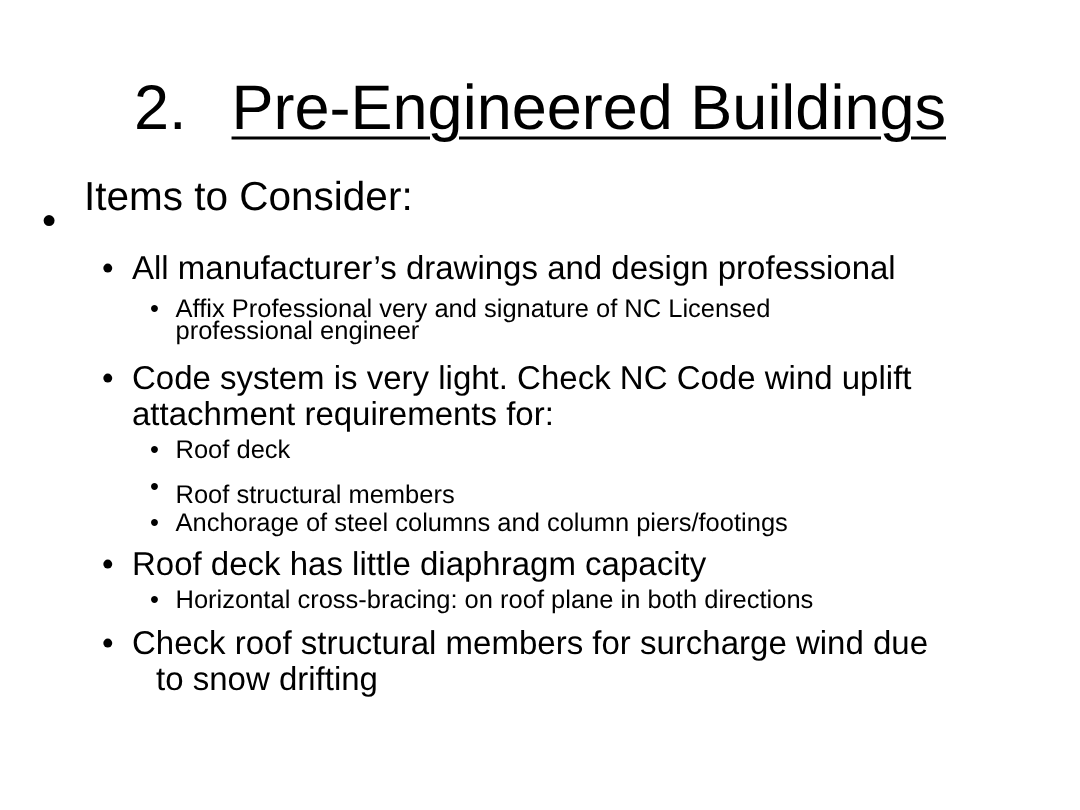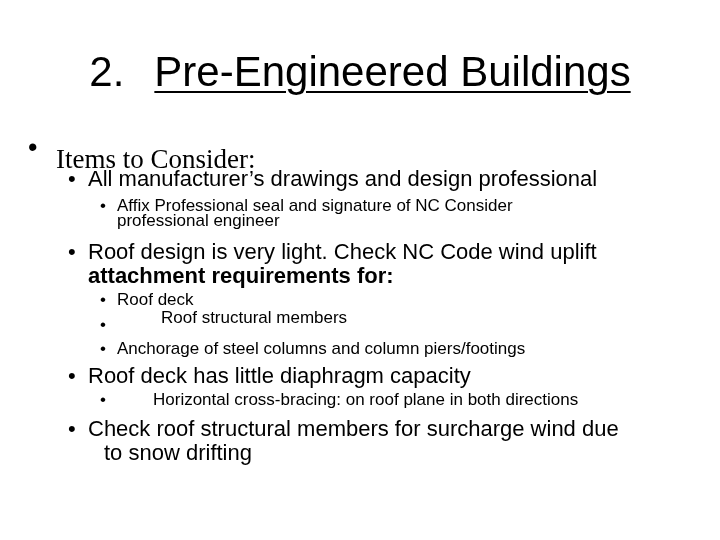--- a/index.html
+++ b/index.html
@@ -21,45 +21,45 @@
     .page-num { position: absolute; left: 660px; top: 495px; font-size: 10px; margin-top: 45px; }
   </style>
 </head>
 <body>
 
 <div class="title">
   <span class="num">2.</span><span class="text">Pre-Engineered Buildings</span>
 </div>
 
 <span class="bullet l1" style="left:28px; top:132px;">•</span>
-<div class="item l1" style="left:56px; top:144px;font-family:Liberation Serif, serif;">Items to Consider:</div>
+<div class="item l1" style="left:56px; top:116px;">Items to Consider:</div>
 
 <span class="bullet l2" style="left:68px; top:167px;">•</span>
 <div class="item l2" style="left:88px; top:167px;">All manufacturer’s drawings and design professional</div>
 
 <span class="bullet l3" style="left:100px; top:196px;">•</span>
-<div class="item l3" style="left:117px; top:196px;">Affix Professional seal and signature of NC Consider</div>
+<div class="item l3" style="left:117px; top:196px;">Affix Professional very and signature of NC Licensed</div>
 <div class="item l3" style="left:117px; top:211px;">professional engineer</div>
 
 <span class="bullet l2" style="left:68px; top:240px;">•</span>
-<div class="item l2" style="left:88px; top:240px;">Roof design is very light.  Check NC Code wind uplift</div>
-<div class="item l2" style="left:88px; top:264px;font-weight:bold;">attachment requirements for:</div>
+<div class="item l2" style="left:88px; top:240px;">Code system is very light.  Check NC Code wind uplift</div>
+<div class="item l2" style="left:88px; top:264px;">attachment requirements for:</div>
 
 <span class="bullet l3" style="left:100px; top:290px;">•</span>
 <div class="item l3" style="left:117px; top:290px;">Roof deck</div>
 
 <span class="bullet l3" style="left:100px; top:315px;">•</span>
-<div class="item l3" style="left:117px; top:308px;margin-left:44px;">Roof structural members</div>
+<div class="item l3" style="left:117px; top:320px;">Roof structural members</div>
 
 <span class="bullet l3" style="left:100px; top:339px;">•</span>
 <div class="item l3" style="left:117px; top:339px;">Anchorage of steel columns and column piers/footings</div>
 
 <span class="bullet l2" style="left:68px; top:364px;">•</span>
 <div class="item l2" style="left:88px; top:364px;text-align:right;">Roof deck has little diaphragm capacity</div>
 
 <span class="bullet l3" style="left:100px; top:390px;">•</span>
-<div class="item l3" style="left:117px; top:390px;margin-left:36px;">Horizontal cross-bracing: on roof plane in both directions</div>
+<div class="item l3" style="left:117px; top:390px;">Horizontal cross-bracing: on roof plane in both directions</div>
 
 <span class="bullet l2" style="left:68px; top:417px;">•</span>
 <div class="item l2" style="left:88px; top:417px;">Check roof structural members for surcharge wind due</div>
 <div class="item l2" style="left:88px; top:441px;margin-left:16px;">to snow drifting</div>
 
 <div class="page-num">10</div>
 
 </body></html>

